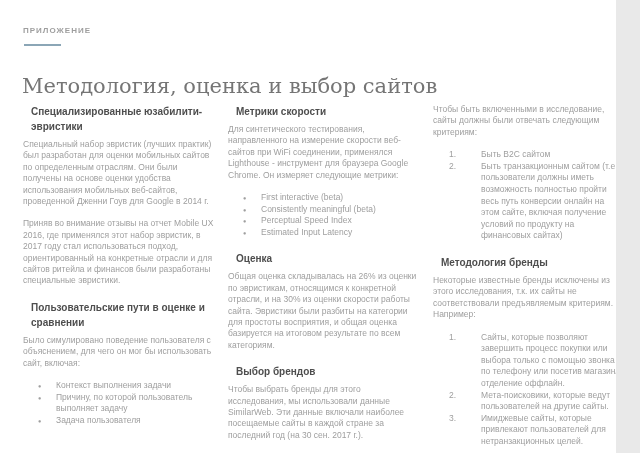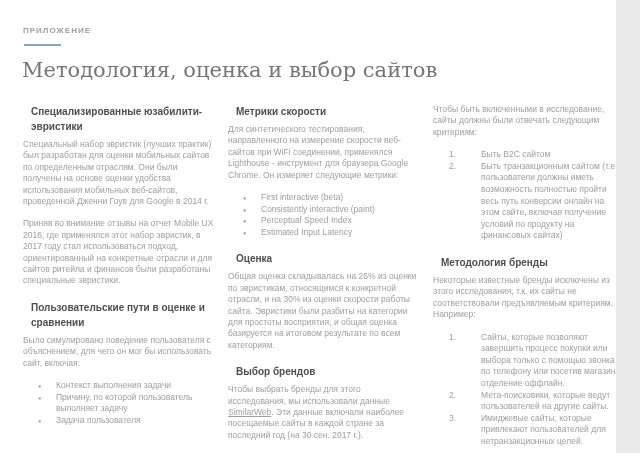--- a/index.html
+++ b/index.html
@@ -14,21 +14,21 @@
   .eyebrow {
     position:absolute; left:23px; top:26px;
     font-size:8px; letter-spacing:1px;
     color:#9e9e9e; font-weight:bold;
   }
   .accent-rule {
     position:absolute; left:24px; top:44px;
     width:37px; height:2px; background:#8ba6b6;
   }
   .title {
-    position:absolute; left:22px; top:58px; margin:0;
+    position:absolute; left:22px; top:74px; margin:0;
     font-family:"DejaVu Serif","Liberation Serif",serif;
     font-weight:normal;
     font-size:21px; color:#757575;
   }
   .columns {
     position:absolute; left:23px; top:104px; right:11px;
     display:grid;
     grid-template-columns:192px 192px 196px;
     column-gap:13px;
   }
@@ -54,21 +54,21 @@
     content:"●"; position:absolute; left:15px; top:1px;
     font-size:5.5px; color:#9e9e9e;
   }
   .col ol { counter-reset:item; }
   .col ol li { padding-left:48px; }
   .col ol li::before {
     counter-increment:item;
     content:counter(item) ".";
     position:absolute; left:16px;
   }
-  .link { text-decoration:underline; color:#9e9e9e; cursor:pointer; }
+  .link { color:#9e9e9e; cursor:pointer; }
 </style>
 </head>
 <body>
 
 <div class="slide">
 
   <div class="eyebrow">ПРИЛОЖЕНИЕ</div>
   <div class="accent-rule"></div>
   <h1 class="title">Методология, оценка и выбор сайтов</h1>
 
@@ -85,21 +85,21 @@
         <li>Причину, по которой пользователь выполняет задачу</li>
         <li>Задача пользователя</li>
       </ul>
     </div>
 
     <div class="col">
       <h2>Метрики скорости</h2>
       <p>Для синтетического  тестирования, направленного на измерение скорости веб-сайтов при WiFi соединении, применялся Lighthouse - инструмент для браузера Google Chrome. Он измеряет следующие метрики:</p>
       <ul>
         <li>First interactive (beta)</li>
-        <li>Consistently interactive (paint)</li>
+        <li>Consistently meaningful (beta)</li>
         <li>Perceptual Speed Index</li>
         <li>Estimated Input Latency</li>
       </ul>
       <h2>Оценка</h2>
       <p>Общая оценка складывалась на 26% из оценки по эвристикам, относящимся к конкретной отрасли, и на 30% из оценки скорости работы сайта. Эвристики были разбиты на категории для простоты восприятия, и общая оценка базируется на итоговом результате по всем категориям.</p>
       <h2>Выбор брендов</h2>
       <p><span>Чтобы выбрать бренды для этого исследования, мы использовали данные </span><span class="link">SimilarWeb</span><span>. Эти данные включали наиболее посещаемые сайты в каждой стране за последний год (на 30 сен. 2017 г.).</span></p>
     </div>
 
     <div class="col">

